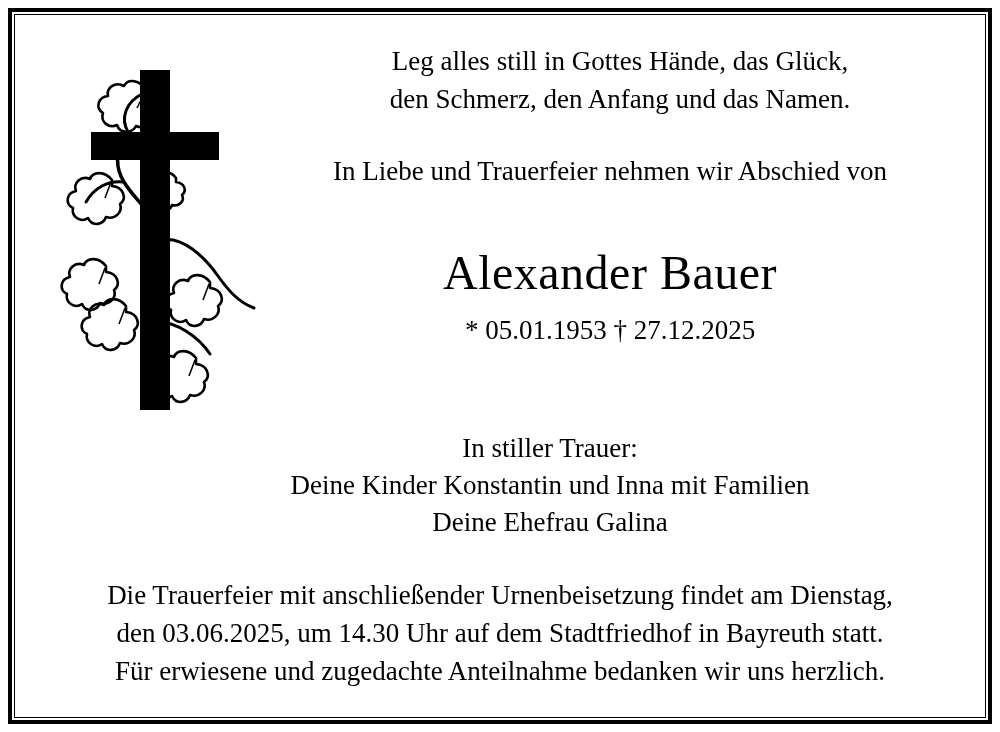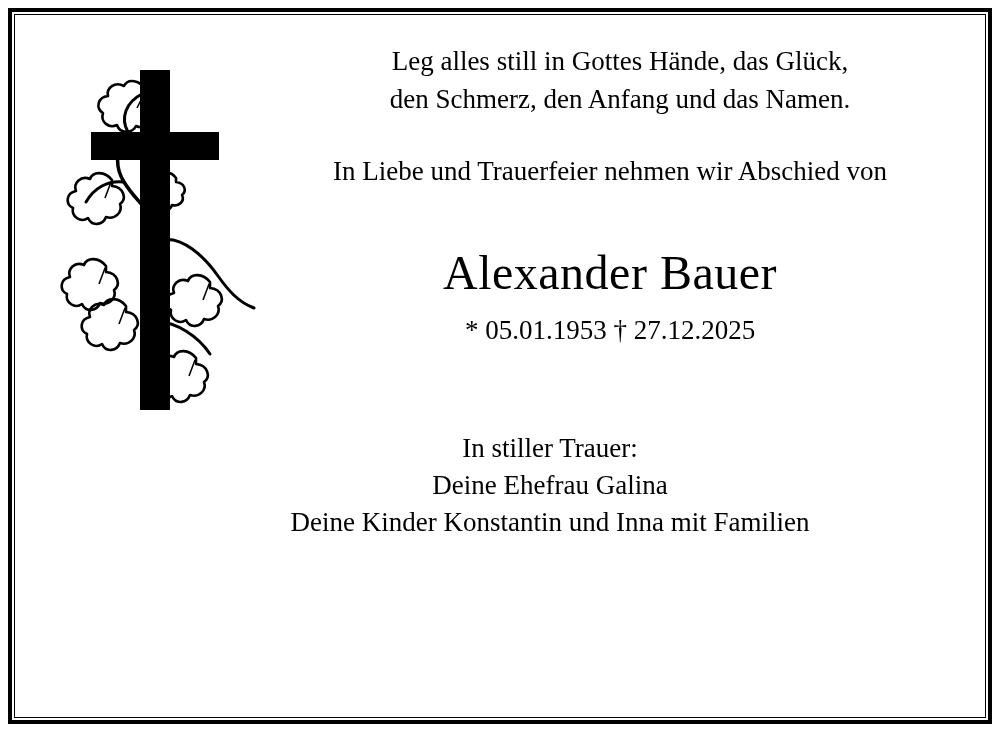--- a/index.html
+++ b/index.html
@@ -172,19 +172,24 @@
     </div>
 
     <div class="farewell">In Liebe und Trauerfeier nehmen wir Abschied von</div>
 
     <div class="name">Alexander Bauer</div>
 
     <div class="dates">* 05.01.1953  † 27.12.2025</div>
 
     <div class="mourners">
       <span class="line">In stiller Trauer:</span>
+      <span class="line">Deine Kinder Konstantin und Inna mit Familien</span>
       <span class="line">Deine Ehefrau Galina</span>
-      <span class="line">Deine Kinder Konstantin und Inna mit Familien</span>
     </div>
 
+    <div class="service">
+      <span class="line">Die Trauerfeier mit anschließender Urnenbeisetzung findet am Dienstag,</span>
+      <span class="line">den 03.06.2025, um 14.30 Uhr auf dem Stadtfriedhof in Bayreuth statt.</span>
+      <span class="line">Für erwiesene und zugedachte Anteilnahme bedanken wir uns herzlich.</span>
+    </div>
 
   </div>
 </div>
 
 </body></html>

